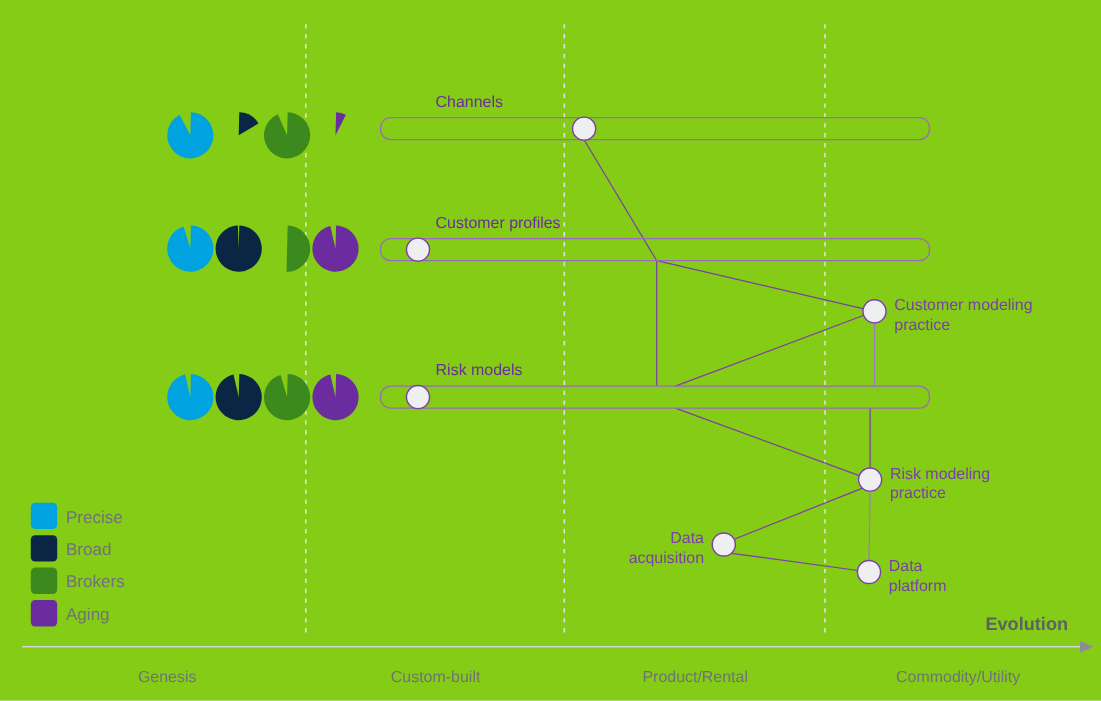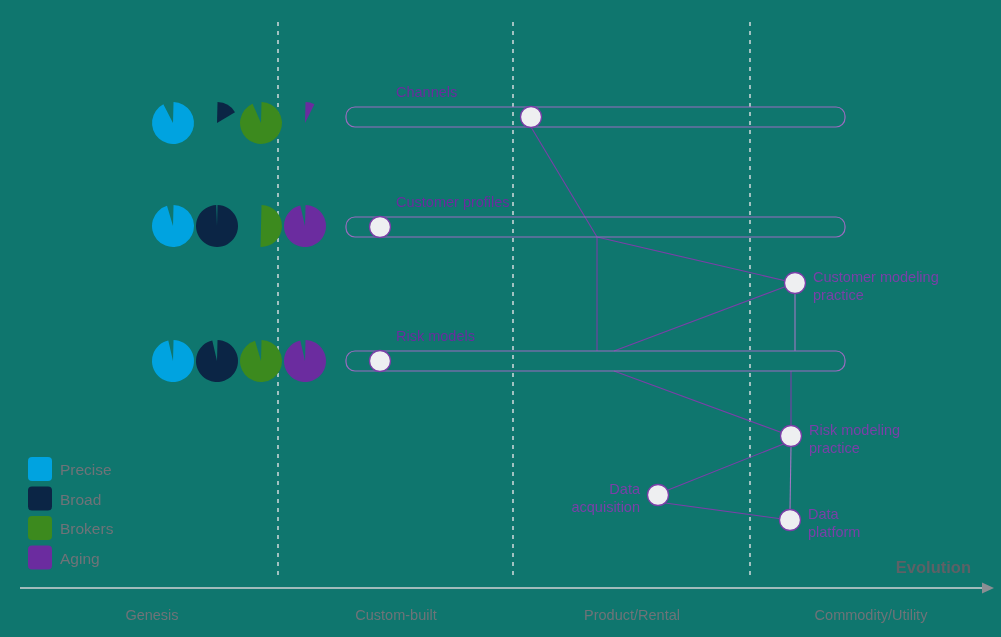--- a/index.html
+++ b/index.html
@@ -4,21 +4,21 @@
 <style>
   html, body {
     margin: 0;
     padding: 0;
     background: #eeeff1;
   }
   #canvas {
     position: relative;
     width: 1001px;
     height: 637px;
-    background: #0f766e;
+    background: #84cc16;
     font-family: "Liberation Sans", sans-serif;
     overflow: hidden;
   }
   #wardley-svg {
     position: absolute;
     left: 0;
     top: 0;
     width: 1001px;
     height: 637px;
   }

